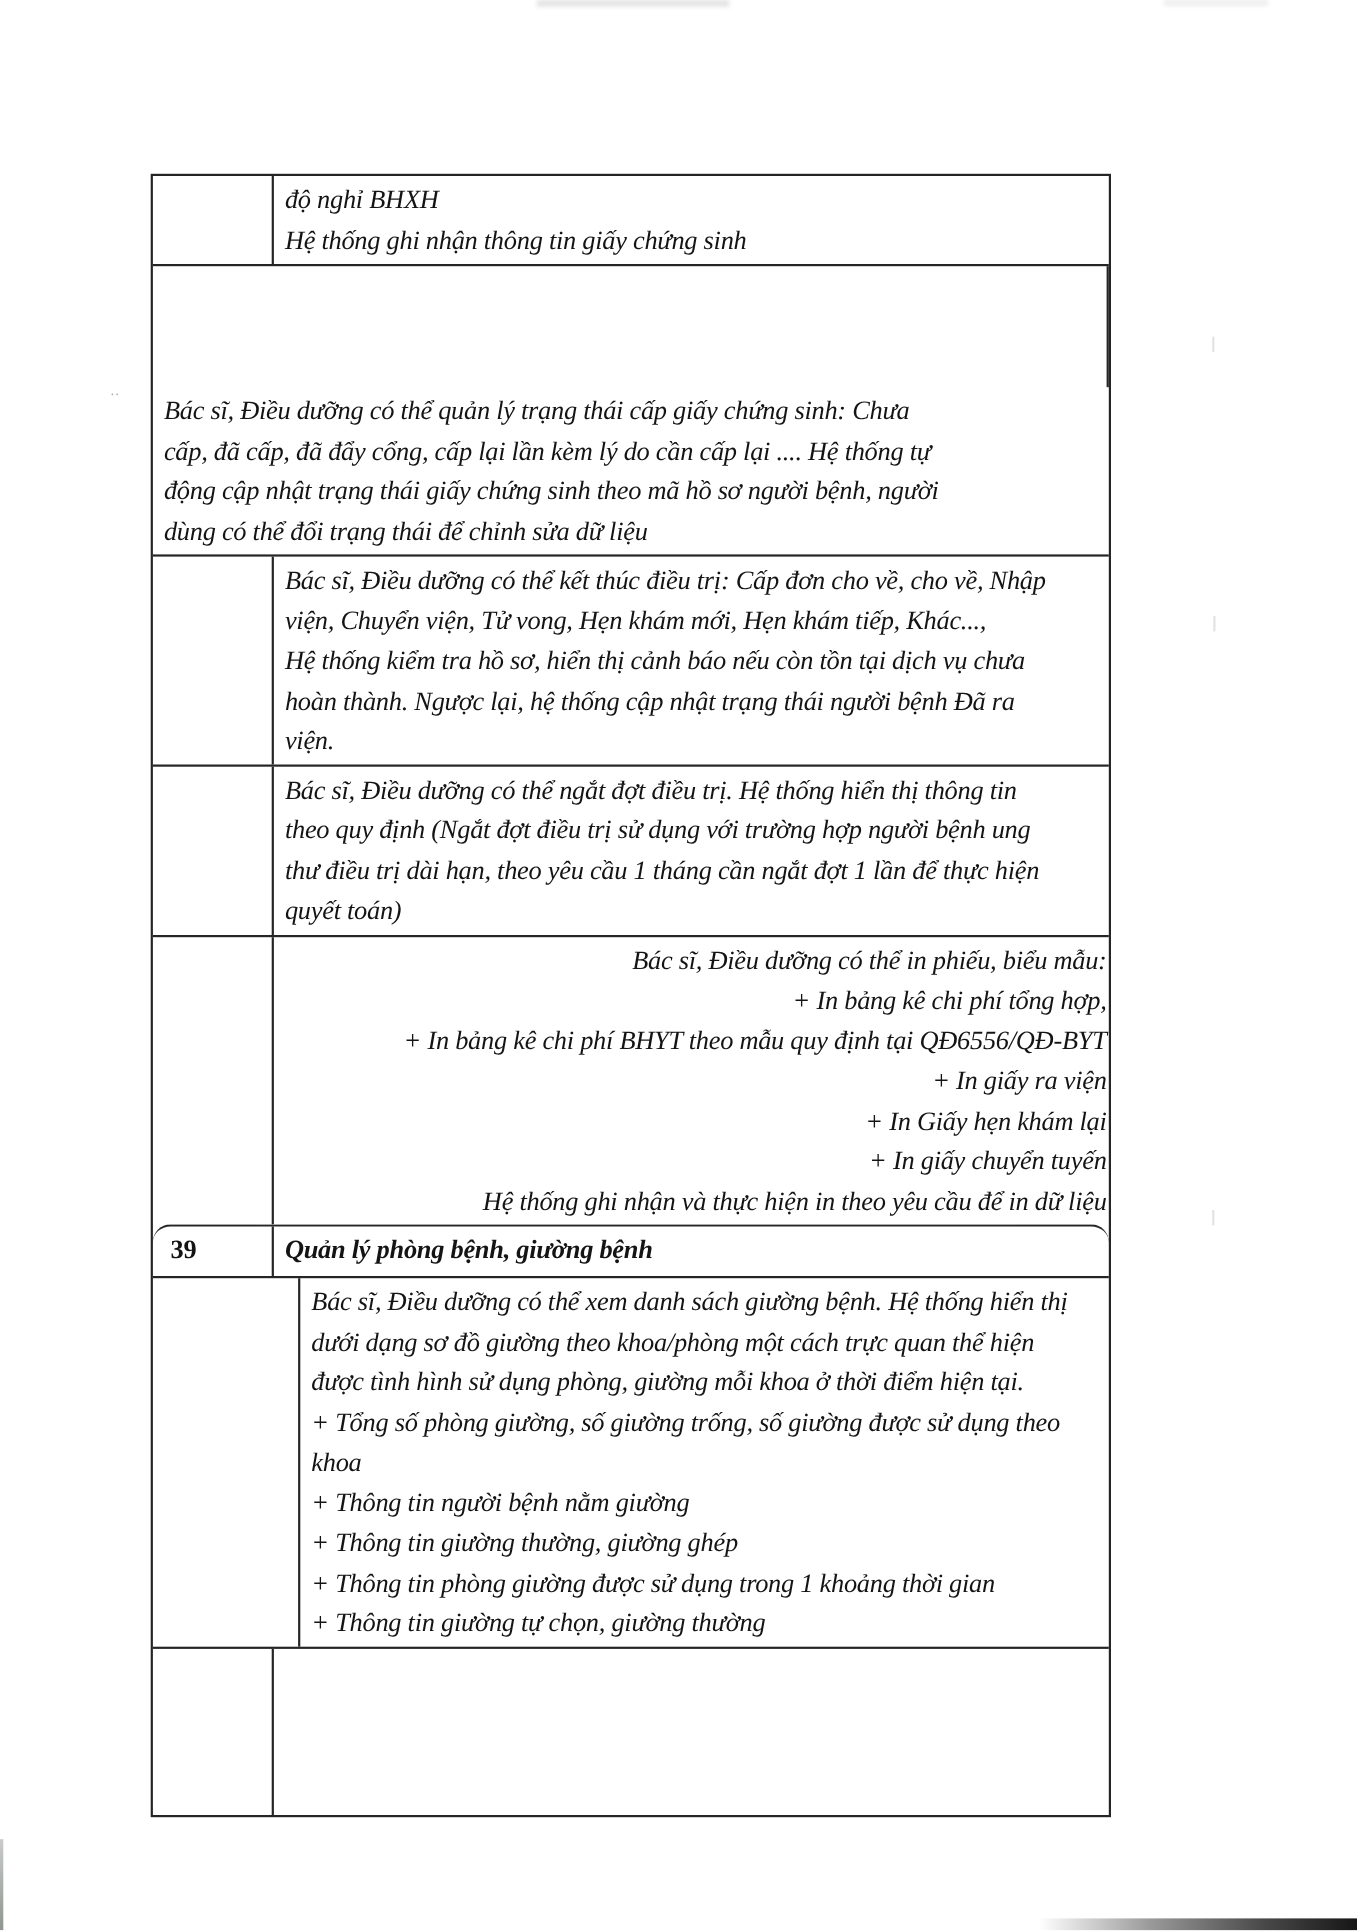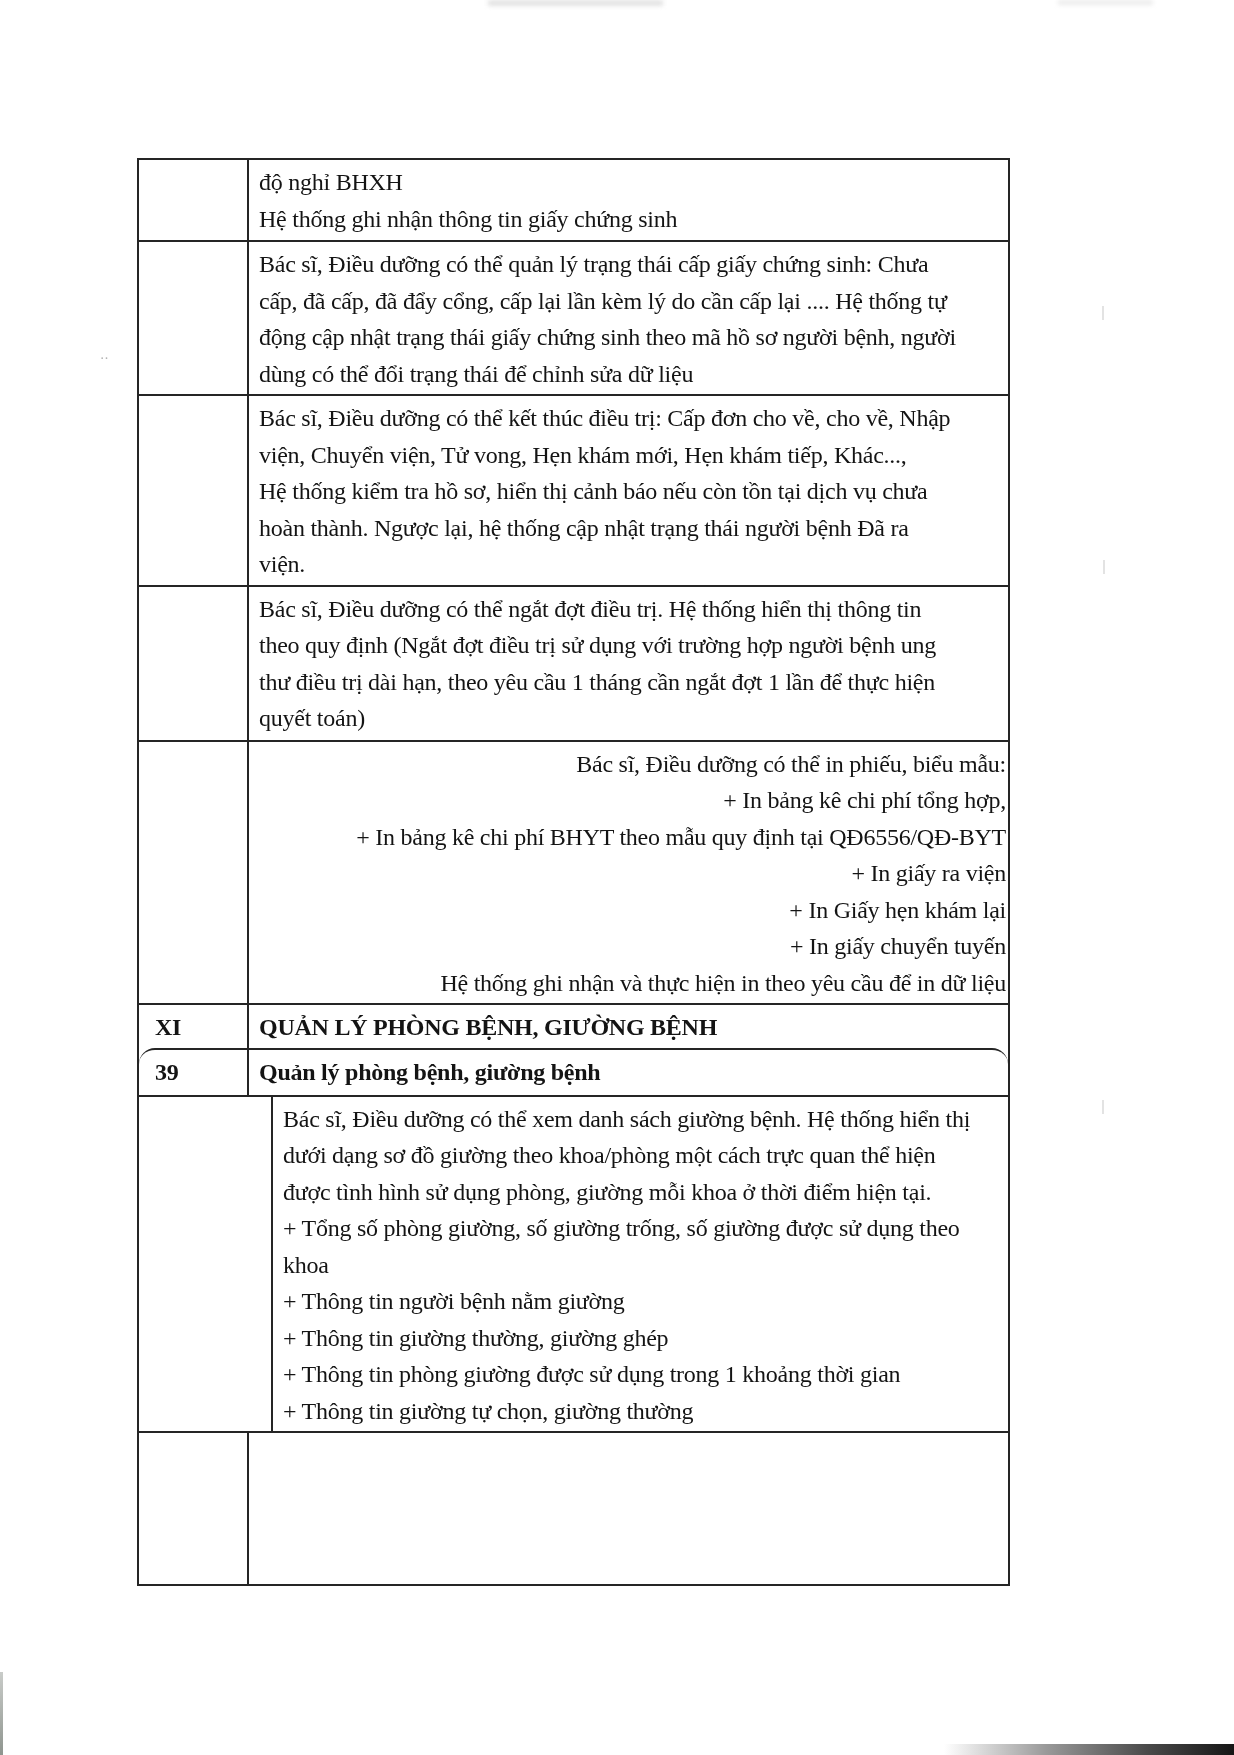--- a/index.html
+++ b/index.html
@@ -42,27 +42,28 @@
     flex: 0 0 110px;
     border-right: 2px solid #252525;
     padding: 4px 0 0 16px;
     font-weight: bold;
   }
   .td.content {
     flex: 1 1 auto;
     padding: 4px 2px 2px 10px;
     white-space: pre;
     overflow: hidden;
+    font-style: italic;
   }
   .td.content.bold {
     font-weight: bold;
   }
   
   .r0 { min-height: 80px; }
-  .r1 { min-height: 154px; }
+  .r1 { min-height: 154px; flex-direction: column; }
   .r2 { min-height: 186px; }
   .r3 { min-height: 155px; }
   .r4 { min-height: 262px; text-align: right; }
   .r5 { min-height: 43px; }
   .r6 { min-height: 47px; border-radius: 16px; }
   .r7 { min-height: 330px; padding-left: 24px; }
   .r8 { min-height: 153px; }
 
   
   .smudge-top-1 {
@@ -143,24 +144,20 @@
       <div class="td no"></div>
       <div class="td content">Bác sĩ, Điều dưỡng có thể in phiếu, biểu mẫu:
 + In bảng kê chi phí tổng hợp,
 + In bảng kê chi phí BHYT theo mẫu quy định tại QĐ6556/QĐ-BYT
 + In giấy ra viện
 + In Giấy hẹn khám lại
 + In giấy chuyển tuyến
 Hệ thống ghi nhận và thực hiện in theo yêu cầu để in dữ liệu</div>
     </div>
 
-    <div class="tr r5">
-      <div class="td no">XI</div>
-      <div class="td content bold">QUẢN LÝ PHÒNG BỆNH, GIƯỜNG BỆNH</div>
-    </div>
 
     <div class="tr r6">
       <div class="td no">39</div>
       <div class="td content bold">Quản lý phòng bệnh, giường bệnh</div>
     </div>
 
     <div class="tr r7">
       <div class="td no"></div>
       <div class="td content">Bác sĩ, Điều dưỡng có thể xem danh sách giường bệnh. Hệ thống hiển thị
 dưới dạng sơ đồ giường theo khoa/phòng một cách trực quan thể hiện

